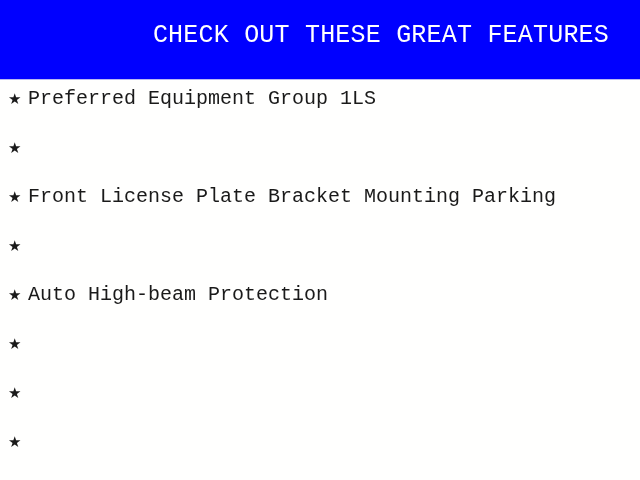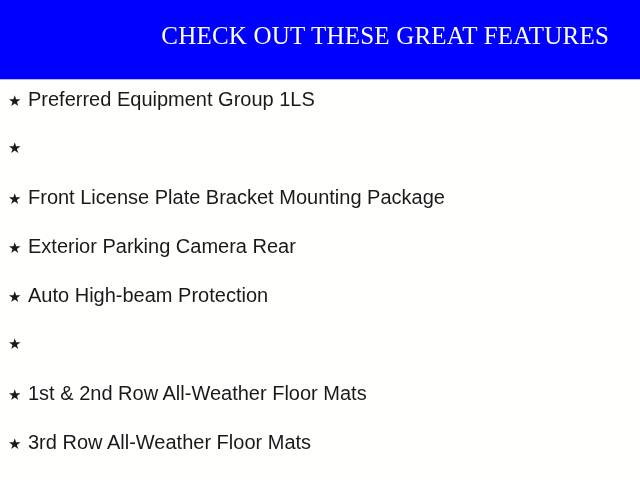--- a/index.html
+++ b/index.html
@@ -27,21 +27,21 @@
     width: 640px;
     height: 79px;
     background: #0000ff;
     box-sizing: border-box;
   }
   .banner-title {
     position: absolute;
     right: 31px;
     top: 21px;
     color: #ffffff;
-    font-family: Liberation Serif, serif;
+    font-family: Liberation Mono, monospace;
     font-size: 25px;
     font-weight: 400;
     letter-spacing: 0.2px;
     white-space: nowrap;
     line-height: 30px;
   }
   .banner-underline {
     position: absolute;
     left: 0;
     top: 79px;
@@ -73,21 +73,21 @@
     width: 20px;
     flex: 0 0 20px;
     color: #1a1a1a;
     font-family: "DejaVu Sans", sans-serif;
     font-size: 15px;
     line-height: 26px;
     text-align: left;
   }
   .feature-label {
     color: #1a1a1a;
-    font-family: Liberation Sans, sans-serif;
+    font-family: Liberation Mono, monospace;
     font-size: 20px;
     font-weight: 400;
     line-height: 26px;
     white-space: nowrap;
   }
 </style>
 </head>
 <body>
 
 <div class="page">
@@ -103,41 +103,38 @@
       <span class="bullet-star">★</span>
       <span class="feature-label">Preferred Equipment Group 1LS</span>
     </li>
 
     <li class="feature-item">
       <span class="bullet-star">★</span>
     </li>
 
     <li class="feature-item">
       <span class="bullet-star">★</span>
-      <span class="feature-label">Front License Plate Bracket Mounting Package</span>
+      <span class="feature-label">Front License Plate Bracket Mounting Parking</span>
     </li>
 
     <li class="feature-item">
       <span class="bullet-star">★</span>
-      <span class="feature-label">Exterior Parking Camera Rear</span>
     </li>
 
     <li class="feature-item">
       <span class="bullet-star">★</span>
       <span class="feature-label">Auto High-beam Protection</span>
     </li>
 
     <li class="feature-item">
       <span class="bullet-star">★</span>
     </li>
 
     <li class="feature-item">
       <span class="bullet-star">★</span>
-      <span class="feature-label">1st &amp; 2nd Row All-Weather Floor Mats</span>
     </li>
 
     <li class="feature-item">
       <span class="bullet-star">★</span>
-      <span class="feature-label">3rd Row All-Weather Floor Mats</span>
     </li>
 
   </ul>
 </div>
 
 </body></html>

